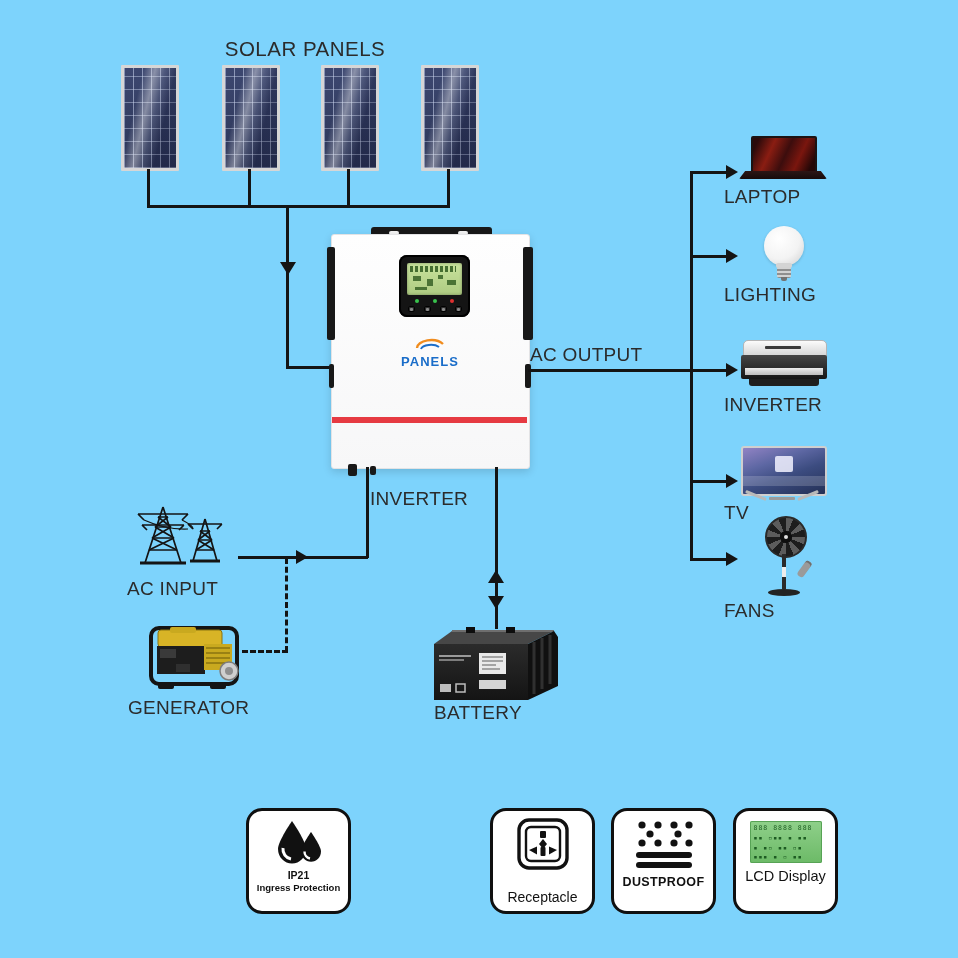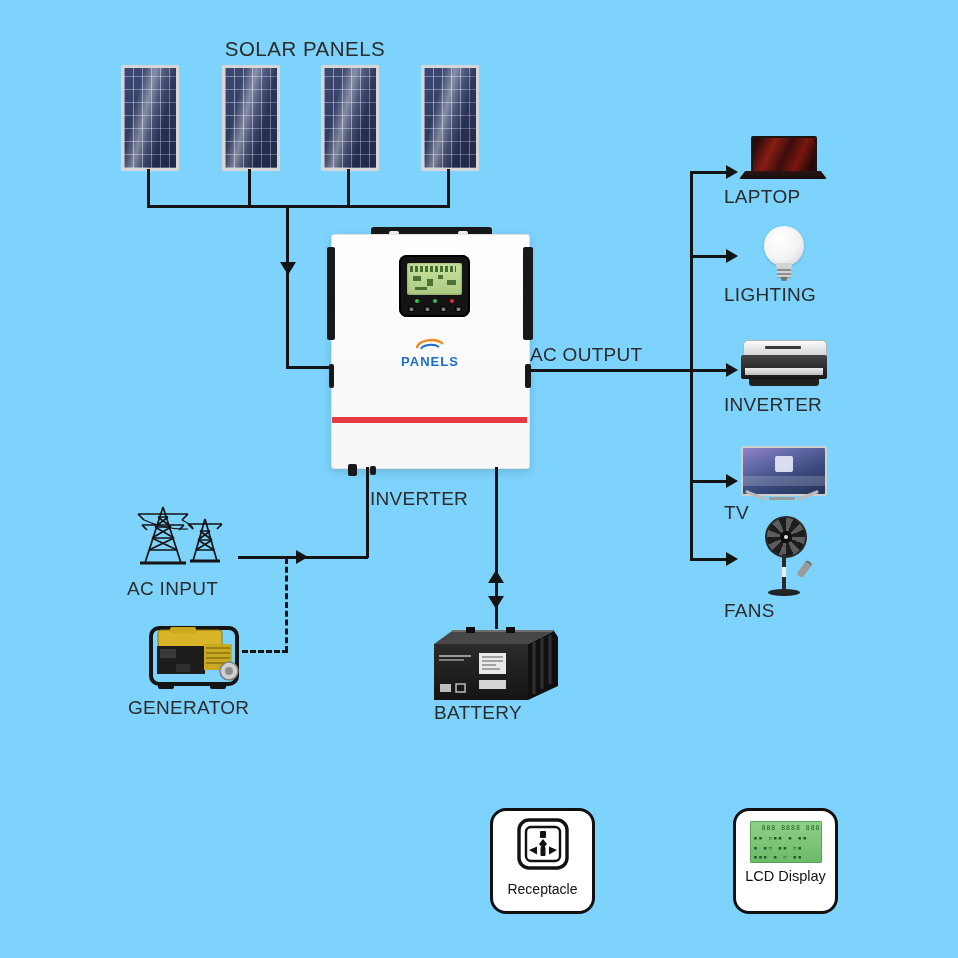--- a/index.html
+++ b/index.html
@@ -279,39 +279,66 @@
     <rect x="7" y="33" width="25" height="2" fill="#7d7d7d"></rect>
     <rect x="47" y="27" width="27" height="21" fill="#e9e9e9"></rect>
     <path d="M50,31 H71 M50,35 H71 M50,39 H64 M50,43 H68" stroke="#8c8c8c" stroke-width="1.4"></path>
     <rect x="8" y="58" width="11" height="8" fill="#bdbdbd"></rect>
     <rect x="24" y="58" width="9" height="8" fill="none" stroke="#bdbdbd" stroke-width="1.5"></rect>
     <rect x="47" y="54" width="27" height="9" fill="#d4d4d4"></rect>
   </svg>
   <div class="lbl" style="left:434px;top:702px;width:126px;">BATTERY</div>
 
 
+  <div class="badge" style="left:246px;">
+    <svg width="48" height="48" viewBox="0 0 48 48" style="margin-top:8px;">
+      <path d="M17,2 C17,2 3,22 3,30 C3,38.3 9.3,44.5 17,44.5 C24.7,44.5 31,38.3 31,30 C31,22 17,2 17,2 Z" fill="#111"></path>
+      <path d="M8,29 A10,10 0 0 0 16,40" stroke="#fff" stroke-width="3" fill="none"></path>
+      <path d="M36,13 C36,13 26,27 26,32.5 C26,38.3 30.5,42.8 36,42.8 C41.5,42.8 46,38.3 46,32.5 C46,27 36,13 36,13 Z" fill="#111"></path>
+      <path d="M29.5,32.5 A7,7 0 0 0 35,39.5" stroke="#fff" stroke-width="2.4" fill="none"></path>
+    </svg>
+    <div class="b-ip1" style="margin-top:2px;">IP21</div>
+    <div class="b-ip2">Ingress Protection</div>
+  </div>
 
 
   <div class="badge" style="left:490px;">
     <svg width="56" height="56" viewBox="0 0 56 56" style="margin-top:6px;">
       <rect x="4" y="3" width="48" height="48" rx="10" fill="none" stroke="#111" stroke-width="3.4"></rect>
       <rect x="11" y="10" width="34" height="34" rx="5" fill="none" stroke="#111" stroke-width="2.4"></rect>
       <rect x="25" y="14" width="6" height="7" rx="1" fill="#111"></rect>
       <polygon points="28,22 32,27 28,32 24,27" fill="#111"></polygon>
       <rect x="25.5" y="30" width="5" height="9" rx="1" fill="#111"></rect>
       <polygon points="14,33 22,29.5 22,37.5" fill="#111"></polygon>
       <polygon points="42,33 34,29.5 34,37.5" fill="#111"></polygon>
     </svg>
-    <div class="b-rec" style="margin-top:8px;">Receptacle</div>
-  </div>
-
+    <div class="b-rec" style="margin-top:16px;">Receptacle</div>
+  </div>
+
+  <div class="badge" style="left:611px;">
+    <svg width="62" height="52" viewBox="0 0 62 52" style="margin-top:8px;">
+      <circle cx="9" cy="6" r="3.6" fill="#111"></circle>
+        <circle cx="25" cy="6" r="3.6" fill="#111"></circle>
+      <circle cx="41" cy="6" r="3.6" fill="#111"></circle>
+        <circle cx="56" cy="6" r="3.6" fill="#111"></circle>
+      <circle cx="17" cy="15" r="3.6" fill="#111"></circle>
+        <circle cx="45" cy="15" r="3.6" fill="#111"></circle>
+      <circle cx="9" cy="24" r="3.6" fill="#111"></circle>
+        <circle cx="25" cy="24" r="3.6" fill="#111"></circle>
+      <circle cx="41" cy="24" r="3.6" fill="#111"></circle>
+        <circle cx="56" cy="24" r="3.6" fill="#111"></circle>
+      <rect x="3" y="33" width="56" height="6" rx="3" fill="#111"></rect>
+      <rect x="3" y="43" width="56" height="6" rx="3" fill="#111"></rect>
+    </svg>
+    <div class="b-dust" style="margin-top:4px;">DUSTPROOF</div>
+  </div>
 
   <div class="badge" style="left:733px;">
     <div class="lcd-badge-scr">
-      <span class="t" style="left:4px;top:3px;margin-left:8px;">888 8888 888</span>
+      <span class="t" style="left:4px;top:3px;">888 8888 888</span>
       <span class="t" style="left:4px;top:13px;">▪▪ ▫▪▪ ▪ ▪▪</span>
       <span class="t" style="left:4px;top:23px;">▪ ▪▫ ▪▪ ▫▪</span>
       <span class="t" style="left:4px;top:32px;">▪▪▪ ▪ ▫ ▪▪</span>
     </div>
     <div class="b-lcd" style="margin-top:5px;">LCD Display</div>
   </div>
 
 </div>
 
 </body></html>

